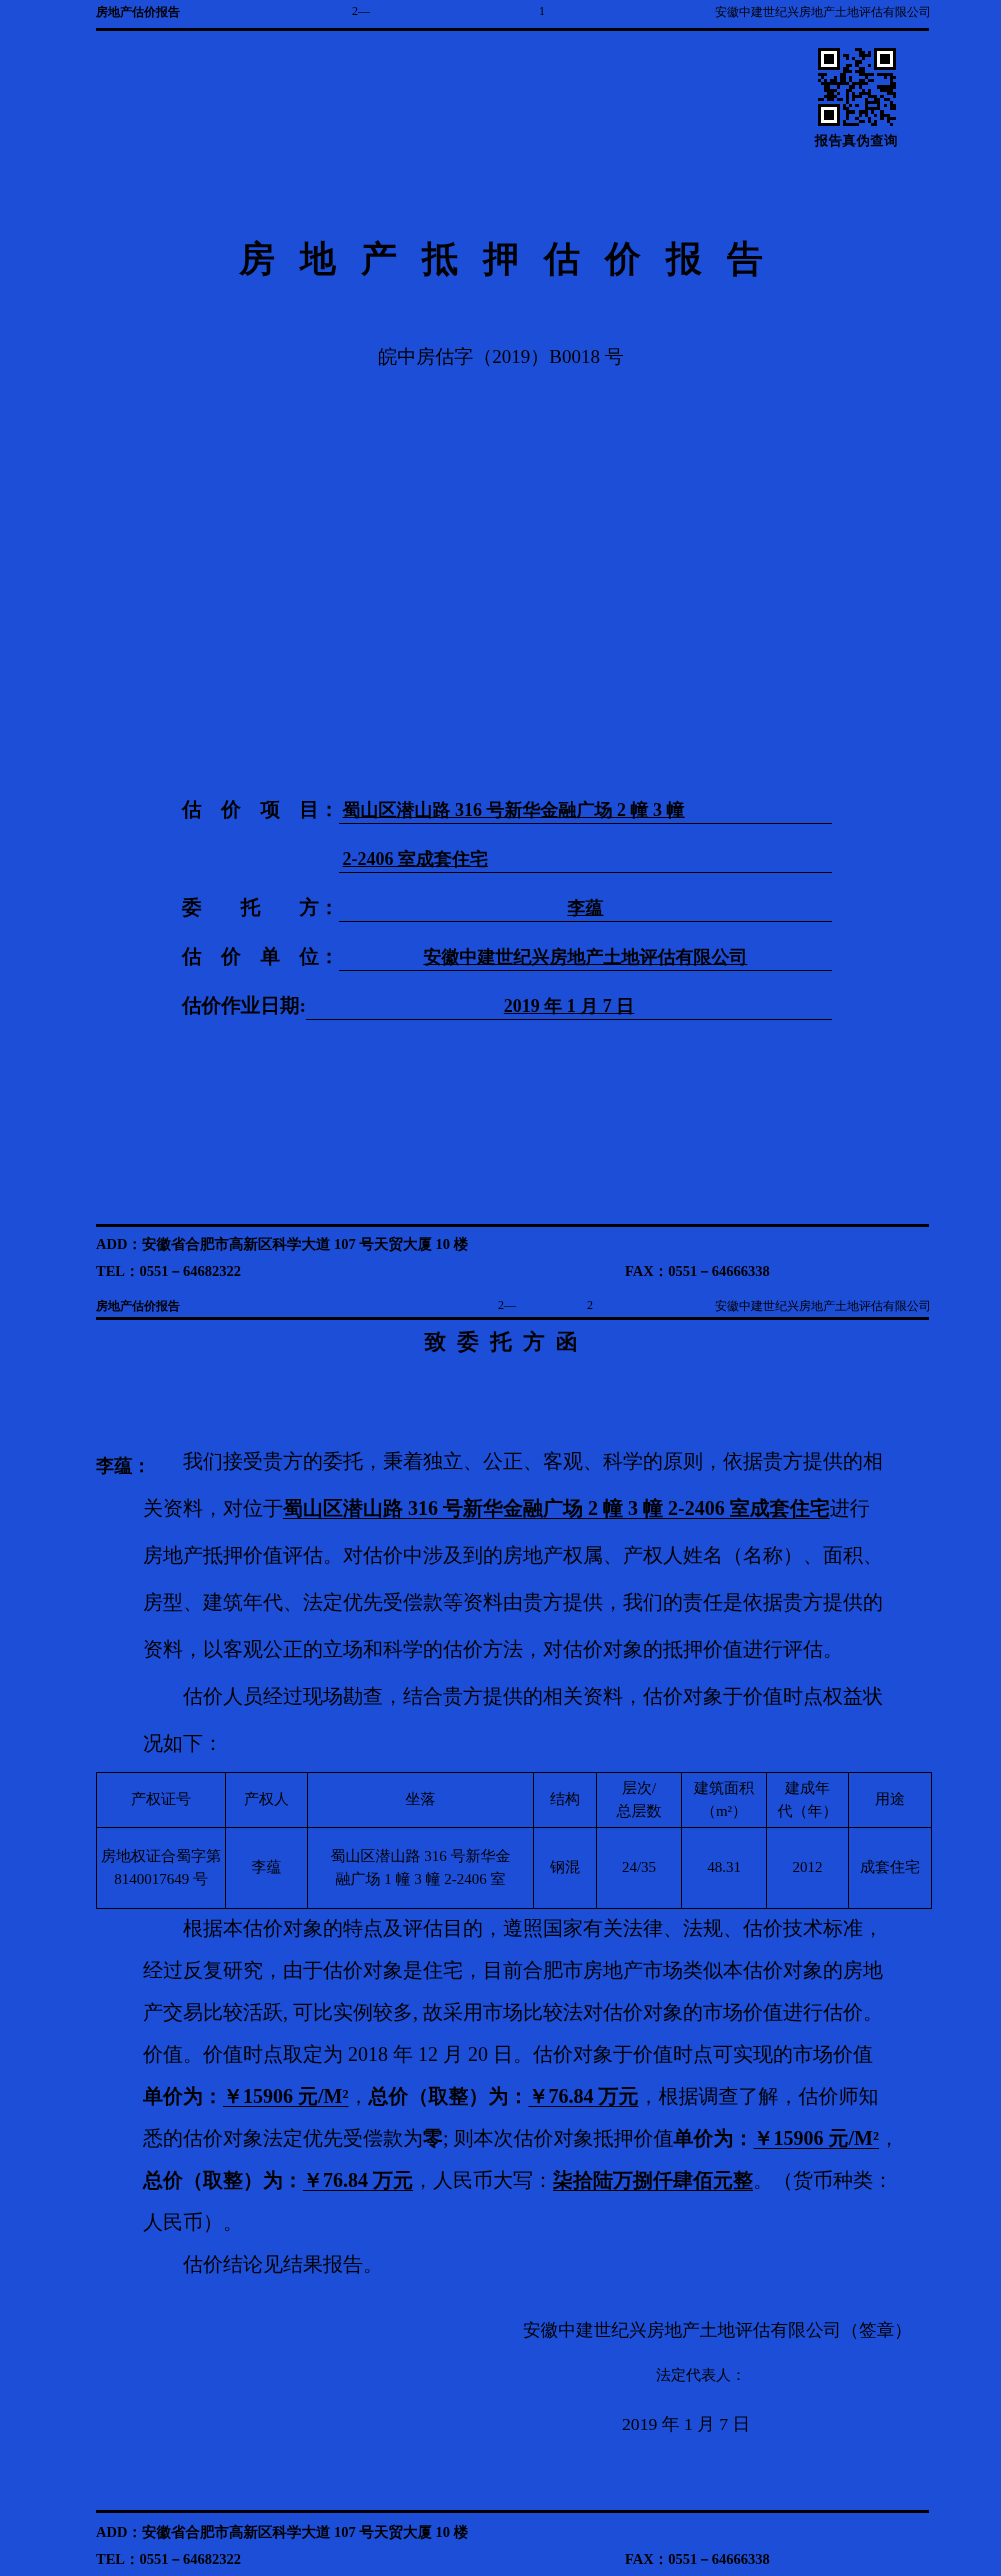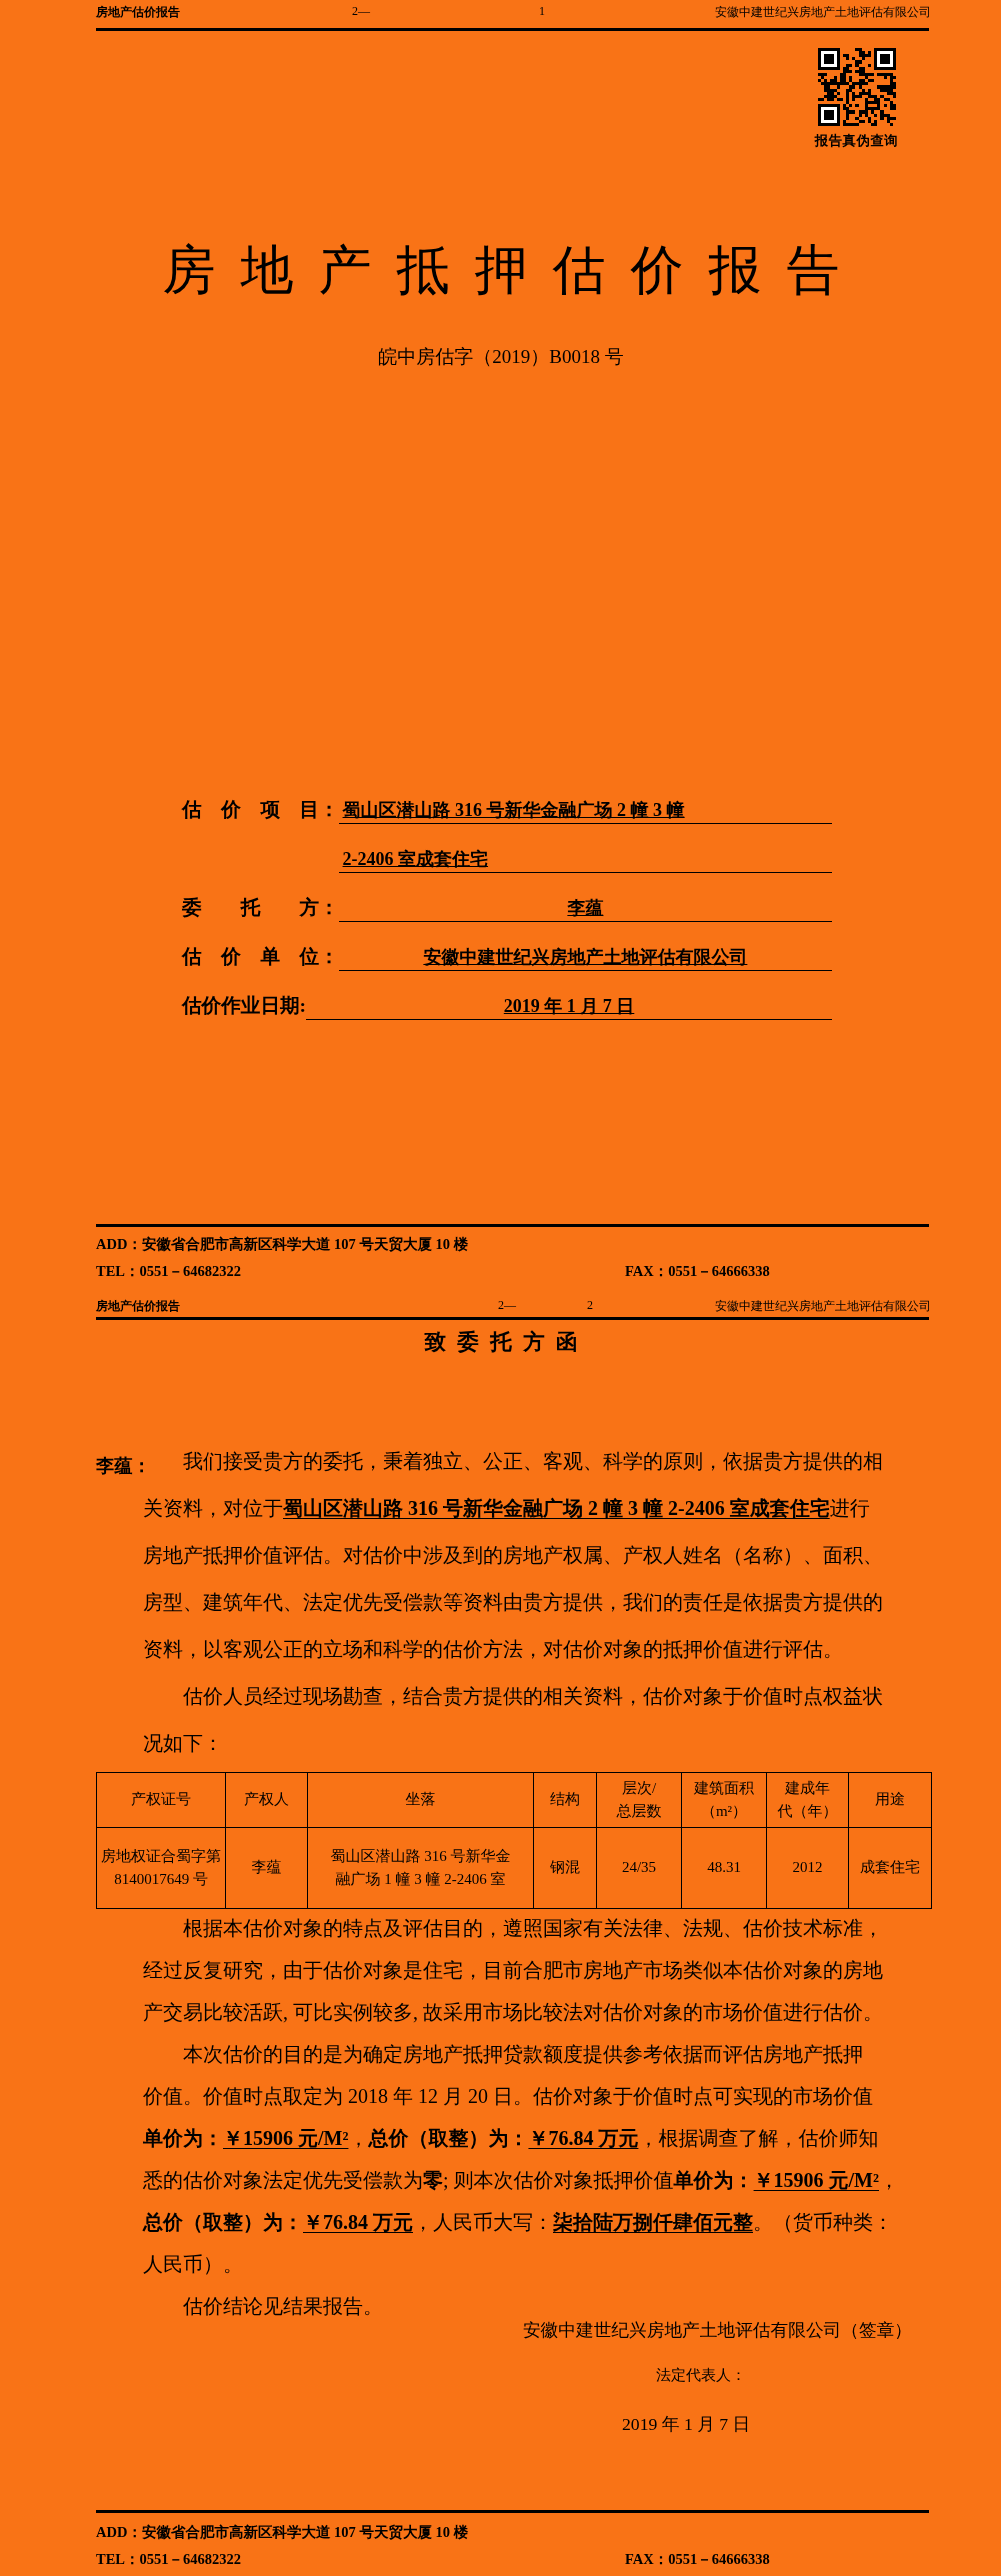--- a/index.html
+++ b/index.html
@@ -1,32 +1,32 @@
 <!DOCTYPE html>
 <html style="font-size:10px"><head>
 <meta charset="utf-8">
 <style>
   html,body{margin:0;padding:0;background:#888;}
   .canvas{
-    position:relative;width:1002px;height:2576px;background:#f97316;
+    position:relative;width:1002px;height:2576px;background:#1d4ed8;
     font-family:"Liberation Serif","DejaVu Serif",serif;color:#000;overflow:hidden;
   }
   .abs{position:absolute;}
   
   .run-header{left:96px;right:71px;height:19px;font-size:12px;}
   .run-header .h-left{position:absolute;left:0;top:0;font-weight:bold;}
   .run-header .h-right{position:absolute;right:0;top:0;}
   .run-header .h-mark{position:absolute;top:0;}
   .rule{left:96px;right:73px;height:2.5px;background:#000;}
   
   .qr-wrap{left:809px;top:48px;width:95px;text-align:center;}
   .qr-box{width:78px;height:78px;margin:0 auto;}
   .qr-caption{margin-top:6.3px;font-size:13.3px;font-weight:bold;letter-spacing:0.6px;}
   
-  .main-title{left:0;right:0;top:235px;text-align:center;font-size:53px;font-weight:normal;letter-spacing:25px;text-indent:25px;white-space:nowrap;}
+  .main-title{left:0;right:0;top:235px;text-align:center;font-size:36px;font-weight:bold;letter-spacing:25px;text-indent:25px;white-space:nowrap;}
   .doc-number{left:0;right:0;top:344px;text-align:center;font-size:19px;}
   .cover-form{left:182px;top:780px;width:650px;}
   .form-row{display:flex;align-items:flex-end;height:44px;margin-bottom:5px;}
   .form-label{font-size:19.6px;font-weight:bold;white-space:nowrap;padding-bottom:1.3px;}
   .form-label.ghost{visibility:hidden;}
   .form-value{flex:1;border-bottom:1.9px solid #000;font-size:18px;font-weight:bold;text-align:center;padding-bottom:1px;white-space:nowrap;text-decoration:underline;}
   .form-value.left{text-align:left;padding-left:3.8px;}
   
   .footer-block{left:96px;right:71px;font-size:14.5px;font-weight:bold;}
   .footer-row{position:relative;height:21.5px;}
@@ -379,21 +379,20 @@
       <td>2012</td>
       <td>成套住宅</td>
     </tr>
   </tbody>
     </table>
 
   <div class="abs body-block body-b">
       <div class="bodyline"><span class="seg-n">　　根据本估价对象的特点及评估目的，遵照国家有关法律、法规、估价技术标准，</span></div>
       <div class="bodyline"><span class="seg-n">经过反复研究，由于估价对象是住宅，目前合肥市房地产市场类似本估价对象的房地</span></div>
       <div class="bodyline"><span class="seg-n">产交易比较活跃, 可比实例较多, 故采用市场比较法对估价对象的市场价值进行估价。</span></div>
-      <div class="bodyline"><span class="seg-n">　　本次估价的目的是为确定房地产抵押贷款额度提供参考依据而评估房地产抵押</span></div>
       <div class="bodyline"><span class="seg-n">价值。价值时点取定为 2018 年 12 月 20 日。估价对象于价值时点可实现的市场价值</span></div>
       <div class="bodyline"><span class="seg-b">单价为：</span><span class="seg-bu">￥15906 元/M²</span><span class="seg-n">，</span><span class="seg-b">总价（取整）为：</span><span class="seg-bu">￥76.84 万元</span><span class="seg-n">，根据调查了解，估价师知</span></div>
       <div class="bodyline"><span class="seg-n">悉的估价对象法定优先受偿款为</span><span class="seg-b">零</span><span class="seg-n">; 则本次估价对象抵押价值</span><span class="seg-b">单价为：</span><span class="seg-bu">￥15906 元/M²</span><span class="seg-n">，</span></div>
       <div class="bodyline"><span class="seg-b">总价（取整）为：</span><span class="seg-bu">￥76.84 万元</span><span class="seg-n">，人民币大写：</span><span class="seg-bu">柒拾陆万捌仟肆佰元整</span><span class="seg-n">。（货币种类：</span></div>
       <div class="bodyline"><span class="seg-n">人民币）。</span></div>
       <div class="bodyline"><span class="seg-n">　　估价结论见结果报告。</span></div>
     </div>
 
   <div class="abs sig-company">安徽中建世纪兴房地产土地评估有限公司（签章）</div>
   <div class="abs sig-legal">法定代表人：</div>

